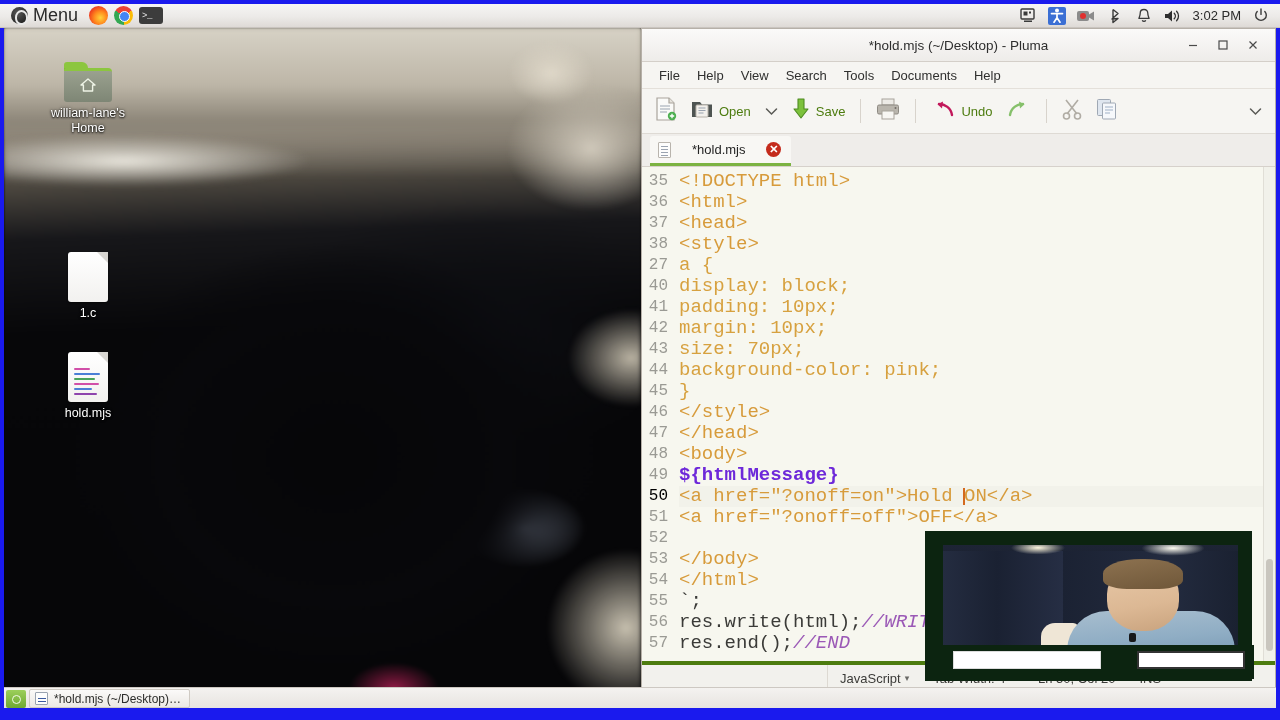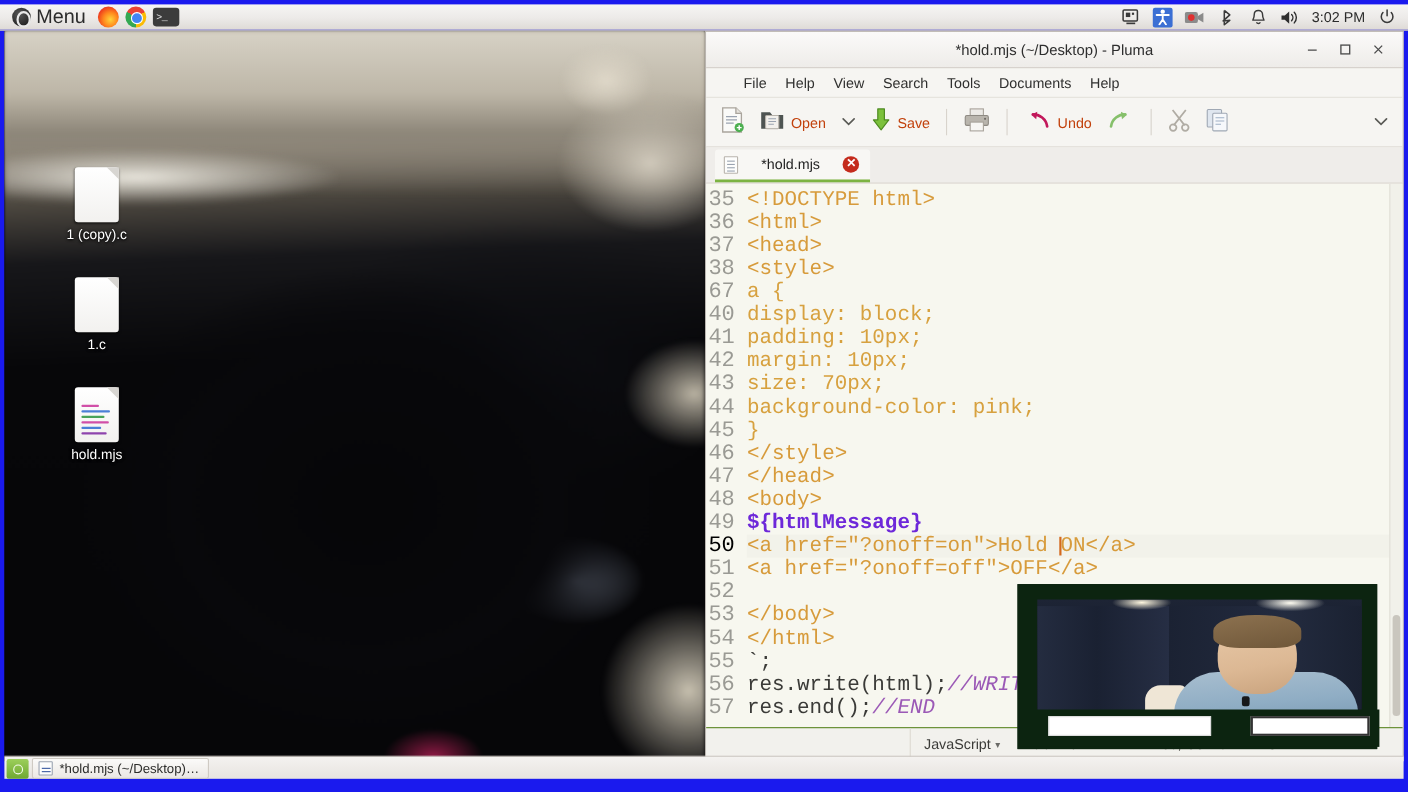--- a/index.html
+++ b/index.html
@@ -156,31 +156,31 @@
   }
   .titlebar .title {
     position:absolute; left:0; right:0; text-align:center;
     font-size:13.5px; color:#2e2e2e;
   }
   .winbtns { margin-left:auto; display:flex; align-items:center; gap:14px; padding-right:14px; z-index:2; }
   .winbtn { width:16px; height:16px; display:flex; align-items:center; justify-content:center; color:#4a4a4a; }
 
   .menubar {
     height:27px; flex:0 0 27px; display:flex; align-items:center;
-    padding-left:26px; gap:1px;
+    padding-left:9px; gap:1px;
     background:#f6f5f2; border-bottom:1px solid #e4e0da;
   }
   .menubar span { font-size:13px; color:#30302f; padding:3px 8px; border-radius:2px; }
 
   .toolbar {
     height:45px; flex:0 0 45px; display:flex; align-items:center;
     padding:0 6px; gap:0px; background:#f6f5f2; border-bottom:1px solid #dedad4;
   }
   .tb-item { display:flex; align-items:center; gap:6px; padding:4px 7px; border-radius:3px; }
-  .tb-item .lbl { font-size:13px; color:#c2410c; }
+  .tb-item .lbl { font-size:13px; color:#4d7c0f; }
   .tb-sep { width:1px; height:24px; background:#d8d3cc; margin:0 8px; }
   .tb-spacer { margin-left:auto; }
 
   .tabbar {
     height:33px; flex:0 0 33px; display:flex; align-items:flex-end;
     padding-left:8px; background:#efedea;
     border-bottom:1px solid #d6d1cb;
   }
   .tab {
     display:flex; align-items:center; gap:21px;
@@ -199,21 +199,21 @@
   }
   .tab-doc:after {
     content:""; position:absolute; left:2px; top:3px; right:2px; height:1px;
     background:#9aa3b0; box-shadow:0 3px 0 #9aa3b0, 0 6px 0 #9aa3b0, 0 9px 0 #9aa3b0;
   }
 
   
   .editor-wrap { flex:1 1 auto; display:flex; background:#f7f7ef; overflow:hidden; position:relative; }
   .gutter {
     flex:0 0 32px; text-align:right; padding-right:6px; padding-top:4px;
-    font-family:"Liberation Mono", monospace; font-size:20px; line-height:21px;
+    font-family:"Liberation Mono", monospace; font-size:16px; line-height:21px;
     color:#9a9a94; background:#f7f7ef; user-select:none;
   }
   .gutter div.cur { color:#000000; font-weight:normal; }
   .code {
     flex:1 1 auto; padding-top:4px; padding-left:5px;
     font-family:"Liberation Mono", monospace; font-size:19px; line-height:21px;
     white-space:pre; color:#333;
     overflow:hidden; position:relative;
   }
   .code .row { height:21px; }
@@ -232,21 +232,21 @@
     background:#f1f1ea; border-left:1px solid #e0ded6;
   }
   .vscroll .thumb {
     position:absolute; left:2px; right:2px; top:392px; height:92px;
     background:#c9c6be; border-radius:4px;
   }
 
   
   .statusbar {
     height:30px; flex:0 0 30px; display:flex; align-items:center;
-    background:#f2f1ed; border-top:1px solid #4d7c0f;
+    background:#f2f1ed; border-top:4px solid #4d7c0f;
     font-size:13px; color:#3b3b38;
   }
   .sb-left { flex:0 0 186px; height:100%; border-right:1px solid #ddd9d2; }
   .sb-cell { display:flex; align-items:center; gap:4px; padding:0 12px; height:100%; }
   .sb-caret { font-size:9px; color:#6a6a66; }
 
   
   #taskbar {
     position:absolute; left:4px; bottom:12px; right:4px; height:21px;
     background: linear-gradient(180deg,#f4f2f0 0%,#e7e4e0 100%);
@@ -389,27 +389,33 @@
       </span>
     </div>
   </div>
 
   <div id="desktop">
     <div class="bg-photo"></div>
     <div class="bg-water"></div>
     <div class="bg-rocks"></div>
     <div class="bg-spray"></div>
 
-
-    <div class="dicon" style="left:32px; top:122px;">
+    <div class="dicon" style="left:32px; top:22px;">
       <div class="glyph">
-          <div class="doc-icon"></div>
+        <div class="folder-home">
+          <div class="tab"></div>
+          <div class="body"></div>
+          <svg class="house" viewBox="0 0 16 14">
+              <path d="M8 1 L15 7 H12.6 V13 H3.4 V7 H1 Z" fill="none" stroke="#eef4e6" stroke-width="1.4" stroke-linejoin="round"></path>
+            </svg>
         </div>
-      <div>1 (copy).c</div>
-    </div>
+      </div>
+      <div>william-lane's Home</div>
+    </div>
+
 
     <div class="dicon" style="left:32px; top:222px;">
       <div class="glyph">
           <div class="doc-icon"></div>
         </div>
       <div>1.c</div>
     </div>
 
     <div class="dicon" style="left:32px; top:322px;">
       <div class="glyph">
@@ -562,21 +568,21 @@
         <span class="tab-x">✕</span>
       </div>
     </div>
 
     <div class="editor-wrap">
       <div class="gutter" id="gutter">
           <div>35</div>
           <div>36</div>
           <div>37</div>
           <div>38</div>
-          <div>67</div>
+          <div>27</div>
           <div>40</div>
           <div>41</div>
           <div>42</div>
           <div>43</div>
           <div>44</div>
           <div>45</div>
           <div>46</div>
           <div>47</div>
           <div>48</div>
           <div>49</div>

